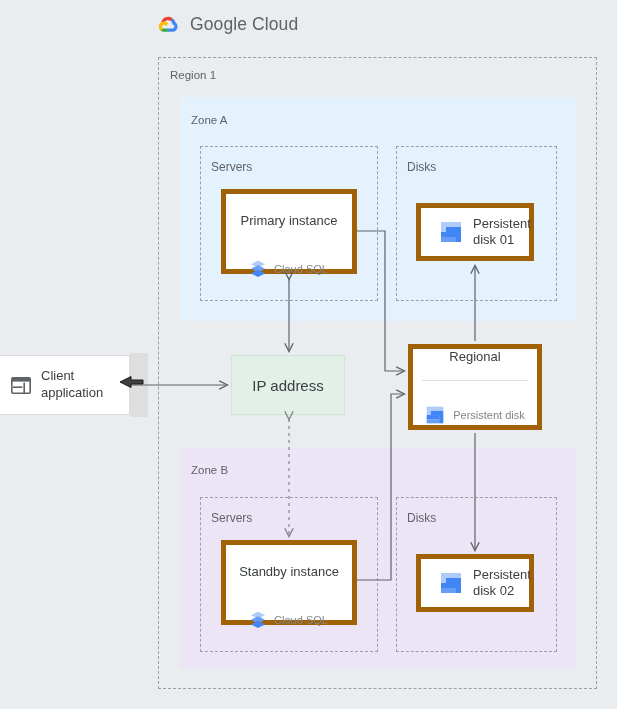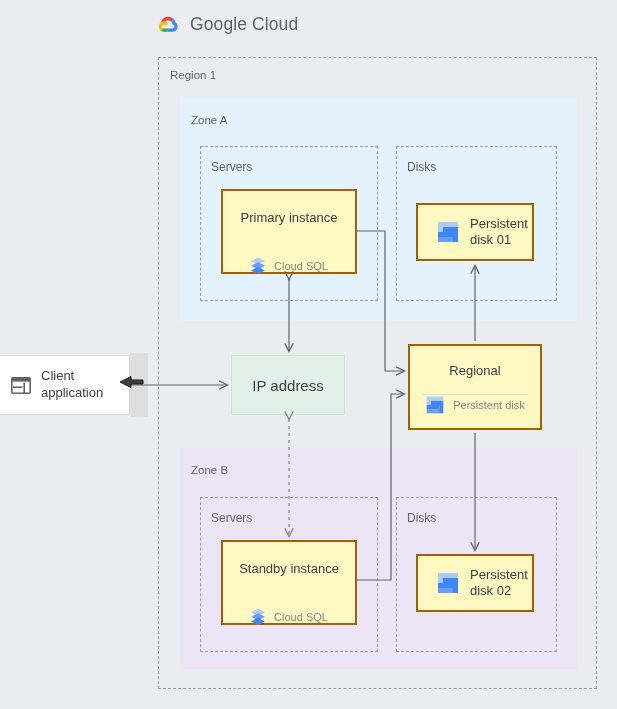--- a/index.html
+++ b/index.html
@@ -75,22 +75,22 @@
   #disks-b-box   { left: 396px; top: 497px; width: 161px; height: 155px; }
 
   .group-label { font-size: 12px; color: #5f6368; }
   #servers-a-label { left: 211px; top: 160px; }
   #disks-a-label   { left: 407px; top: 160px; }
   #servers-b-label { left: 211px; top: 511px; }
   #disks-b-label   { left: 407px; top: 511px; }
 
   
   .node-card {
-    background: #fef9c3;
-    border: 2px solid #a16207;
+    background: #ffffff;
+    border: 5px solid #a16207;
   }
   .node-title {
     text-align: center;
     font-size: 13px;
     color: #3c4043;
     width: 100%;
   }
   .node-divider {
     height: 1px;
     background: #e0e0e0;
@@ -128,23 +128,23 @@
   }
   #pd01-card { left: 416px; top: 203px; }
   #pd02-card { left: 416px; top: 554px; }
 
   
   #regional-card {
     left: 408px; top: 344px;
     width: 134px; height: 86px;
     display: flex; flex-direction: column;
   }
-  #regional-card .node-title { margin-top: 17px; }
+  #regional-card .node-title { }
   #regional-card .node-divider { width: 106px; margin-top: 16px; }
-  #regional-card .node-sub { margin-top: 0; justify-content: center; }
+  #regional-card .node-sub { margin-top: 24px; justify-content: center; }
 
   
   #ip-card {
     left: 231px; top: 355px;
     width: 114px; height: 60px;
     background: #e3f0e7;
     border: 1px solid #cfe3d6;
     display: flex; align-items: center; justify-content: center;
   }
   #ip-card .ip-text { font-size: 15px; color: #3c4043; }

